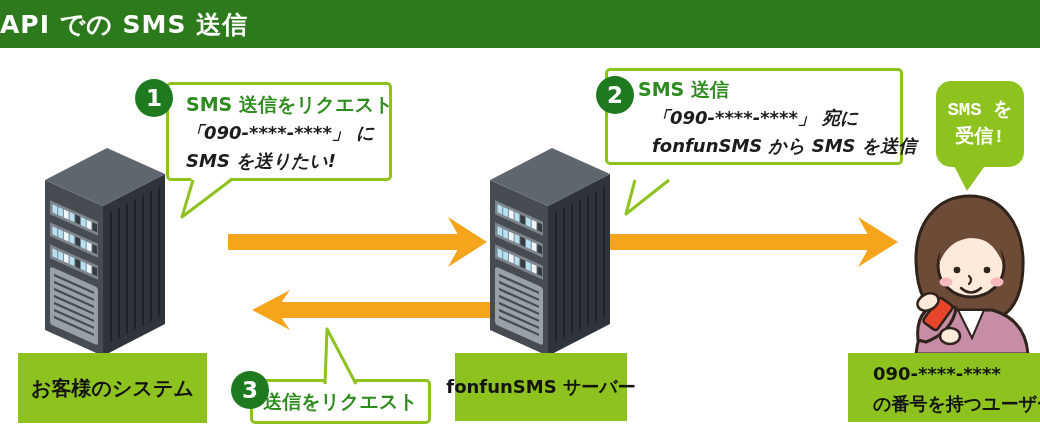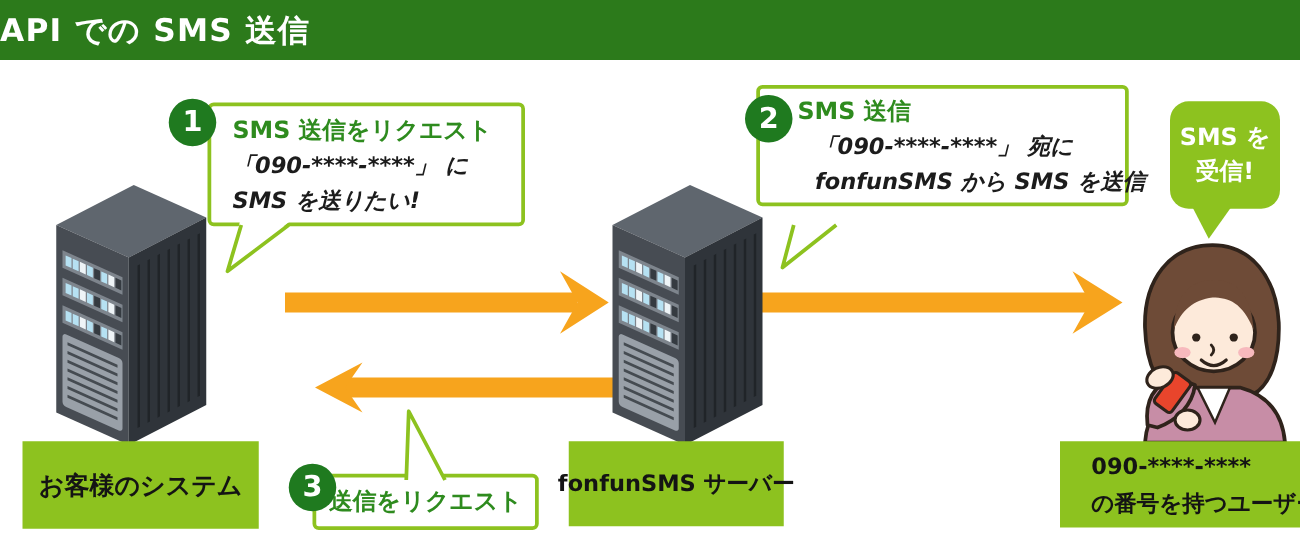--- a/index.html
+++ b/index.html
@@ -6,35 +6,35 @@
   body{font-family:"DejaVu Sans","Liberation Sans",sans-serif;}
   .stage{position:relative;width:1040px;height:434px;overflow:hidden;background:#ffffff;}
   .header{position:absolute;left:0;top:0;width:1040px;height:48px;background:#2c7a1b;
           color:#fff;display:flex;align-items:center;justify-content:flex-start;
           font-size:25px;font-weight:bold;z-index:4;letter-spacing:1px;}
   .layer{position:absolute;left:0;top:0;width:1040px;height:434px;}
   .base{z-index:1;}
   .tails{z-index:3;pointer-events:none;}
   .bubble{position:absolute;background:#fff;border:3px solid #8dc21f;border-radius:5px;
           z-index:2;box-sizing:border-box;}
-  .b1{left:166px;top:82px;width:254px;height:99px;padding:5px 0 0 17px;}
+  .b1{left:166px;top:82px;width:226px;height:99px;padding:5px 0 0 17px;}
   .b2{left:605px;top:68px;width:298px;height:97px;padding:4px 0 0 30px;}
   .b3{left:250px;top:379px;width:181px;height:45px;display:flex;align-items:center;justify-content:center;}
   .bubble-title{color:#2e8b1e;font-weight:bold;font-size:19px;line-height:29px;white-space:nowrap;}
   .bubble-line{color:#1c1c1c;font-weight:bold;font-size:18px;line-height:28px;white-space:nowrap;font-style:italic;}
   .b2 .bubble-line{margin-left:14px;}
   .badge{position:absolute;width:38px;height:38px;border-radius:50%;background:#1f7a1f;
          color:#fff;font-size:23px;font-weight:bold;display:flex;align-items:center;
          justify-content:center;z-index:3;}
   .badge1{left:135px;top:79px;}
   .badge2{left:596px;top:76px;}
   .badge3{left:231px;top:371px;}
   .receive{position:absolute;left:936px;top:81px;width:88px;height:86px;background:#8dc21f;
            border-radius:15px;color:#fff;font-weight:bold;font-size:19px;line-height:27px;
-           display:flex;flex-direction:column;align-items:center;justify-content:center;z-index:2;}
+           display:flex;flex-direction:column;align-items:center;justify-content:center;z-index:2;font-family:Liberation Mono, monospace;}
   .nodelabel{position:absolute;background:#8dc21f;color:#141414;font-weight:bold;z-index:2;box-sizing:border-box;}
   .l1{left:18px;top:353px;width:189px;height:70px;font-size:20px;display:flex;align-items:center;justify-content:center;white-space:nowrap;}
   .l2{left:455px;top:353px;width:172px;height:68px;font-size:18px;display:flex;align-items:center;justify-content:center;white-space:nowrap;}
   .l3{left:848px;top:353px;width:192px;height:69px;font-size:18px;line-height:30px;padding:6px 12px 0 25px;white-space:nowrap;}
 </style>
 </head>
 <body>
 
 <div class="stage">
 

